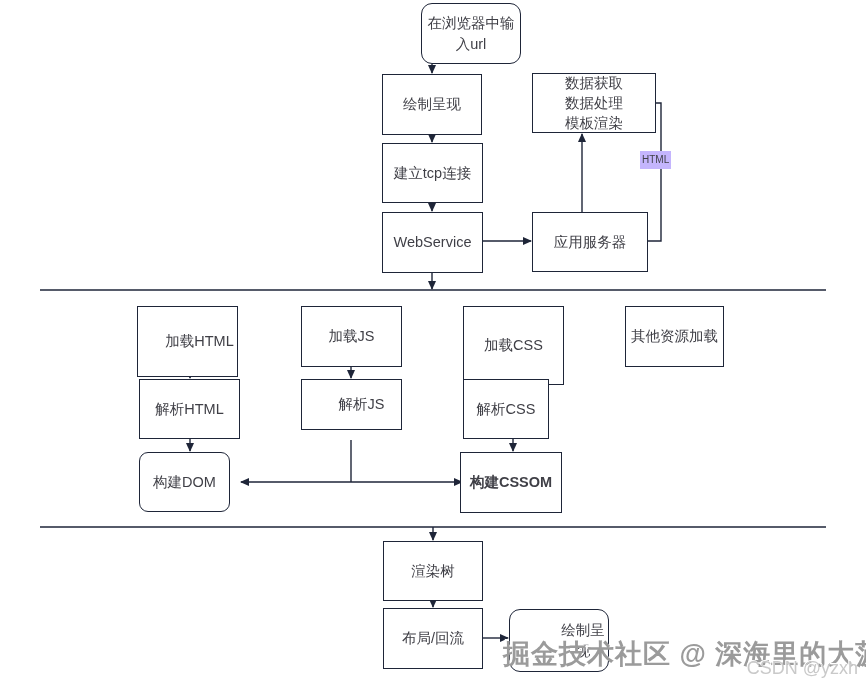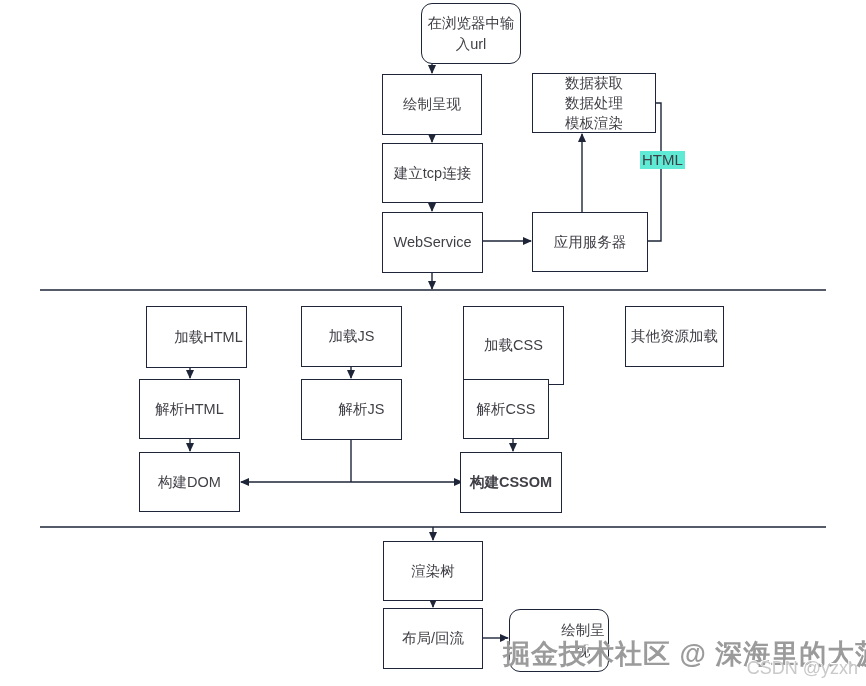--- a/index.html
+++ b/index.html
@@ -26,23 +26,23 @@
     display:flex;align-items:center;justify-content:center;
     text-align:center;
     font-size:14.5px;
     line-height:1.4;
     white-space:pre-line;
     z-index:2;
   }
   .node.rounded{border-radius:11px;}
   .edge-label{
     position:absolute;
-    background:#5eead4;
+    background:#c4b5fd;
     color:var(--text);
-    font-size:15px;
+    font-size:10px;
     line-height:18px;
     text-align:center;
     z-index:3;
     padding:0 2px;
   }
   .wm-big{
     position:absolute;
     left:503px;top:636px;
     font-size:27px;
     font-weight:bold;
@@ -96,28 +96,28 @@
   <div id="nodes">
       <div class="node rounded" style="left: 382px; top: 3px; width: 100px; height: 61px; margin-left: 39px;">在浏览器中输
 入url</div>
       <div class="node" style="left: 382px; top: 74px; width: 100px; height: 61px;">绘制呈现</div>
       <div class="node" style="left: 382px; top: 143px; width: 101px; height: 60px;">建立tcp连接</div>
       <div class="node" style="left: 382px; top: 212px; width: 101px; height: 61px;">WebService</div>
       <div class="node" style="left: 532px; top: 73px; width: 124px; height: 60px;">数据获取
 数据处理
 模板渲染</div>
       <div class="node" style="left: 532px; top: 212px; width: 116px; height: 60px;">应用服务器</div>
-      <div class="node" style="left: 146px; top: 306px; width: 101px; height: 62px; padding-left: 24px;">加载HTML</div>
+      <div class="node" style="left: 137px; top: 306px; width: 101px; height: 71px; padding-left: 24px;">加载HTML</div>
       <div class="node" style="left: 301px; top: 306px; width: 101px; height: 61px;">加载JS</div>
       <div class="node" style="left: 463px; top: 306px; width: 101px; height: 79px;">加载CSS</div>
       <div class="node" style="left: 625px; top: 306px; width: 99px; height: 61px; text-align: center;">其他资源加载</div>
       <div class="node" style="left: 139px; top: 379px; width: 101px; height: 60px;">解析HTML</div>
-      <div class="node" style="left: 301px; top: 379px; width: 101px; height: 61px; padding-left: 20px;">解析JS</div>
+      <div class="node" style="left: 301px; top: 379px; width: 101px; height: 51px; padding-left: 20px;">解析JS</div>
       <div class="node" style="left: 463px; top: 379px; width: 86px; height: 60px;">解析CSS</div>
-      <div class="node" style="left: 139px; top: 452px; width: 101px; height: 60px;">构建DOM</div>
+      <div class="node" style="left: 139px; top: 452px; width: 91px; height: 60px; border-radius: 9px;">构建DOM</div>
       <div class="node" style="left: 460px; top: 452px; width: 102px; height: 61px; font-weight: bold;">构建CSSOM</div>
       <div class="node" style="left: 383px; top: 541px; width: 100px; height: 60px;">渲染树</div>
       <div class="node" style="left: 383px; top: 608px; width: 100px; height: 61px;">布局/回流</div>
       <div class="node rounded" style="left: 509px; top: 609px; width: 100px; height: 63px; padding-left: 48px;">绘制呈现</div>
     </div>
   <div id="edge-labels">
       <div class="edge-label" style="left: 640px; top: 151px;">HTML</div>
     </div>
   <div class="wm-big">掘金技术社区 @ 深海里的大菠萝</div>
   <div class="wm-small">CSDN @yzxh</div>

